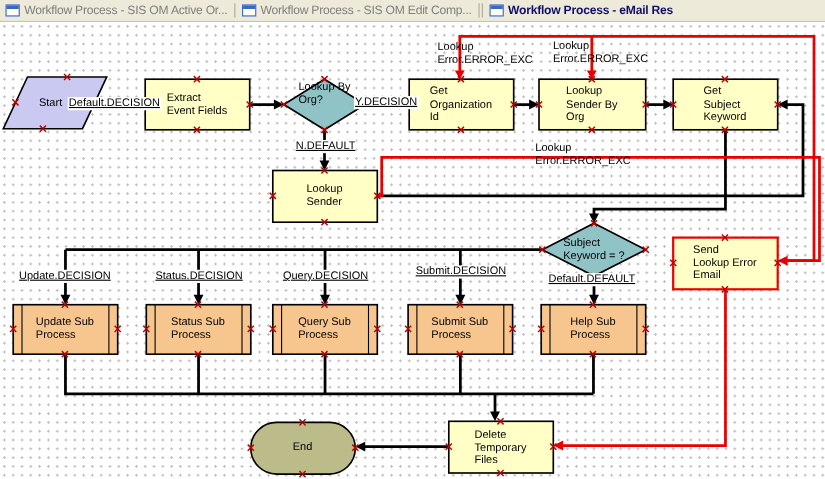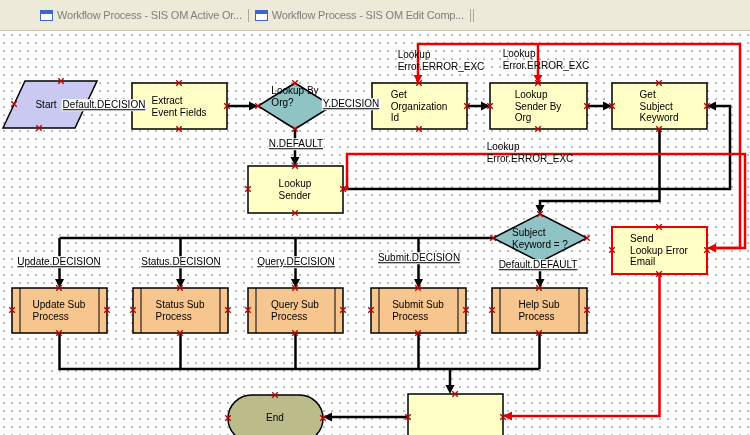--- a/index.html
+++ b/index.html
@@ -1,19 +1,19 @@
 <!DOCTYPE html>
 <html><head>
 <meta charset="utf-8">
 <style>
   html,body{margin:0;padding:0;}
   body{width:750px;height:435px;font-family:"Liberation Sans",sans-serif;background:#fff;overflow:hidden;}
 
   
-  .tabbar{height:31px;background:#EDEAD9;display:flex;align-items:center;border-bottom:1px solid #C9C5AE;box-sizing:border-box;padding-left:35px;}
+  .tabbar{height:20px;background:#EDEAD9;display:flex;align-items:center;border-bottom:1px solid #C9C5AE;box-sizing:border-box;}
   .tab{display:flex;align-items:center;gap:4px;padding:0 5px;height:20px;cursor:default;}
   .tab-icon{width:13px;height:11px;box-sizing:border-box;border:1px solid #3A67C8;background:linear-gradient(#3A67C8 0 3px,#fff 3px);flex:0 0 auto;}
   .tab-label{font-size:11px;color:#7e7e7e;white-space:nowrap;letter-spacing:-0.2px;}
   .tab.active .tab-label{font-weight:bold;color:#10106B;}
   .tab-divider{width:1px;height:13px;background:#ADA995;margin:0 1px;flex:0 0 auto;}
 
   
   .canvas{position:relative;width:750px;height:415px;background-color:#fff;
     background-image:radial-gradient(circle,#BDBDBD 0.9px,transparent 1.1px);
     background-size:8px 8px;}
@@ -32,20 +32,24 @@
     <span class="tab-icon"></span>
     <span class="tab-label">Workflow Process - SIS OM Active Or...</span>
   </div>
   <div class="tab-divider"></div>
   <div class="tab">
     <span class="tab-icon"></span>
     <span class="tab-label">Workflow Process - SIS OM Edit Comp...</span>
   </div>
   <div class="tab-divider"></div>
   <div class="tab-divider"></div>
+  <div class="tab active">
+    <span class="tab-icon"></span>
+    <span class="tab-label">Workflow Process - eMail Res</span>
+  </div>
 </div>
 
 <div class="canvas">
 
 <svg width="750" height="415" viewBox="0 0 750 415">
 
   <g stroke="#000" stroke-width="2.5" fill="none">
     <path d="M86,74 H132"></path>
     <path d="M227,75 H250"></path>
     <path d="M332,75 H364"></path>
@@ -233,20 +237,23 @@
 Process</div>
 <div class="lbl" style="left:180px;top:279px">Status Sub
 Process</div>
 <div class="lbl" style="left:295px;top:279px">Query Sub
 Process</div>
 <div class="lbl" style="left:418px;top:279px">Submit Sub
 Process</div>
 <div class="lbl" style="left:539px;top:279px">Help Sub
 Process</div>
 <div class="lbl" style="left:275px;top:387px">End</div>
+<div class="lbl" style="left:455px;top:387px">Delete
+Temporary
+Files</div>
 
 <div class="lbl bg" style="left:104px;top:74px">Default.DECISION</div>
 <div class="lbl bg" style="left:351px;top:73px">Y.DECISION</div>
 <div class="lbl bg" style="left:296px;top:113px">N.DEFAULT</div>
 <div class="lbl" style="left:441px;top:29px">Lookup
 Error.ERROR_EXC</div>
 <div class="lbl" style="left:546px;top:28px">Lookup
 Error.ERROR_EXC</div>
 <div class="lbl" style="left:530px;top:121px">Lookup
 Error.ERROR_EXC</div>

